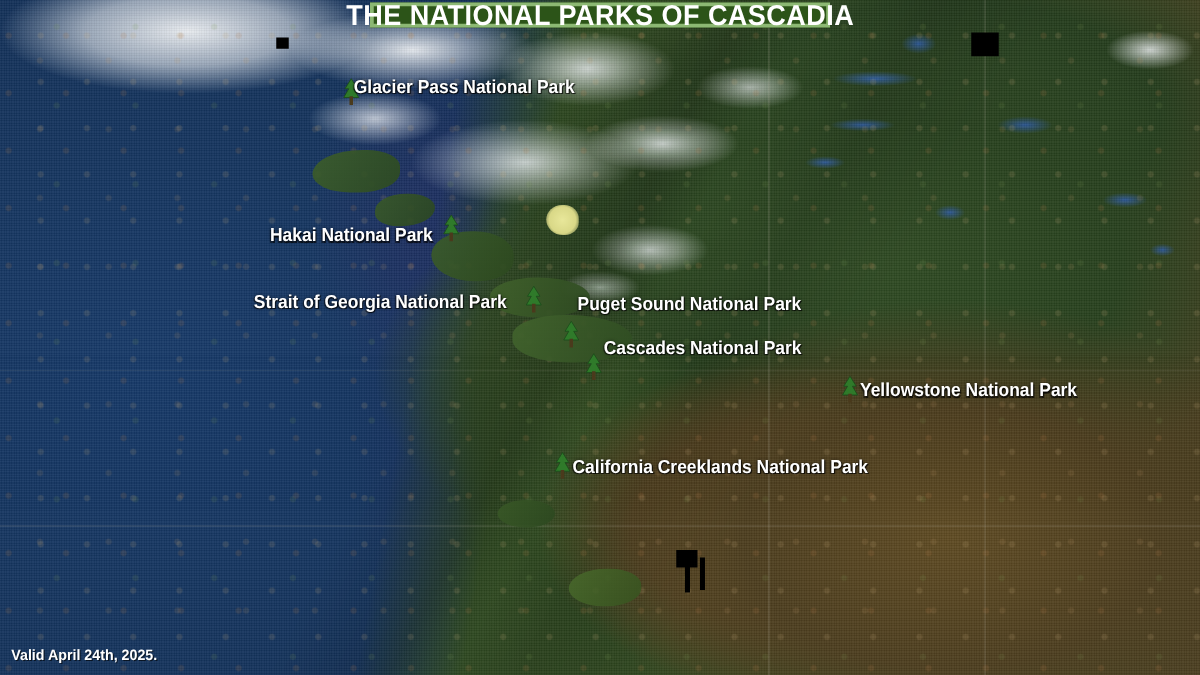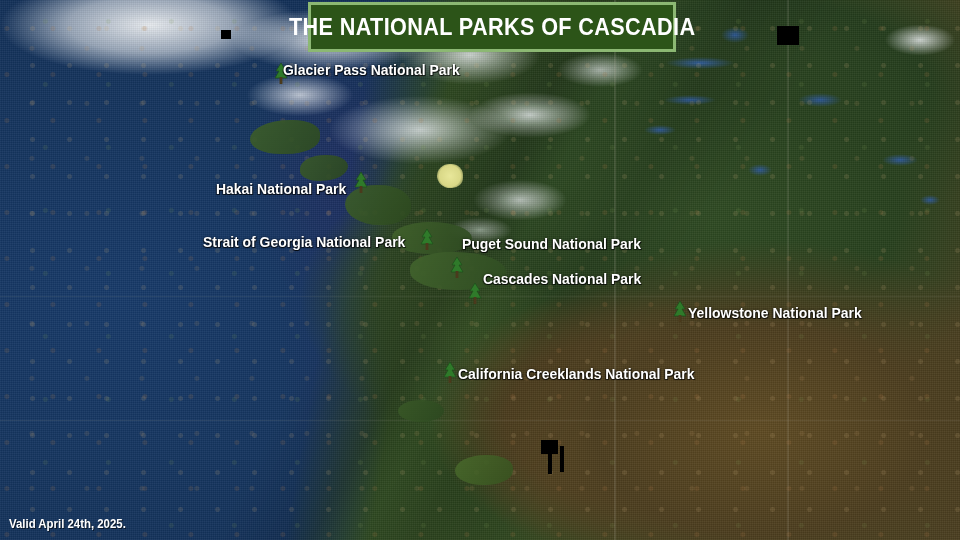--- a/index.html
+++ b/index.html
@@ -120,28 +120,27 @@
 
   
   .void { position: absolute; background: #000; }
 
   
   #title-banner {
     position: absolute;
     left: 296px;
     top: 2px;
     width: 368px;
-    height: 50px;
+    height: 20px;
     background: #2c5418;
     border: 3px solid #8cb873;
     box-sizing: border-box;
     display: flex;
     align-items: center;
     justify-content: center;
-    margin-left: 12px;
   }
   #title-text {
     color: #ffffff;
     font-family: "Liberation Sans Narrow", "Liberation Sans", sans-serif;
     font-weight: bold;
     font-size: 23px;
     letter-spacing: .4px;
     white-space: nowrap;
     transform: scaleX(.94);
   }

